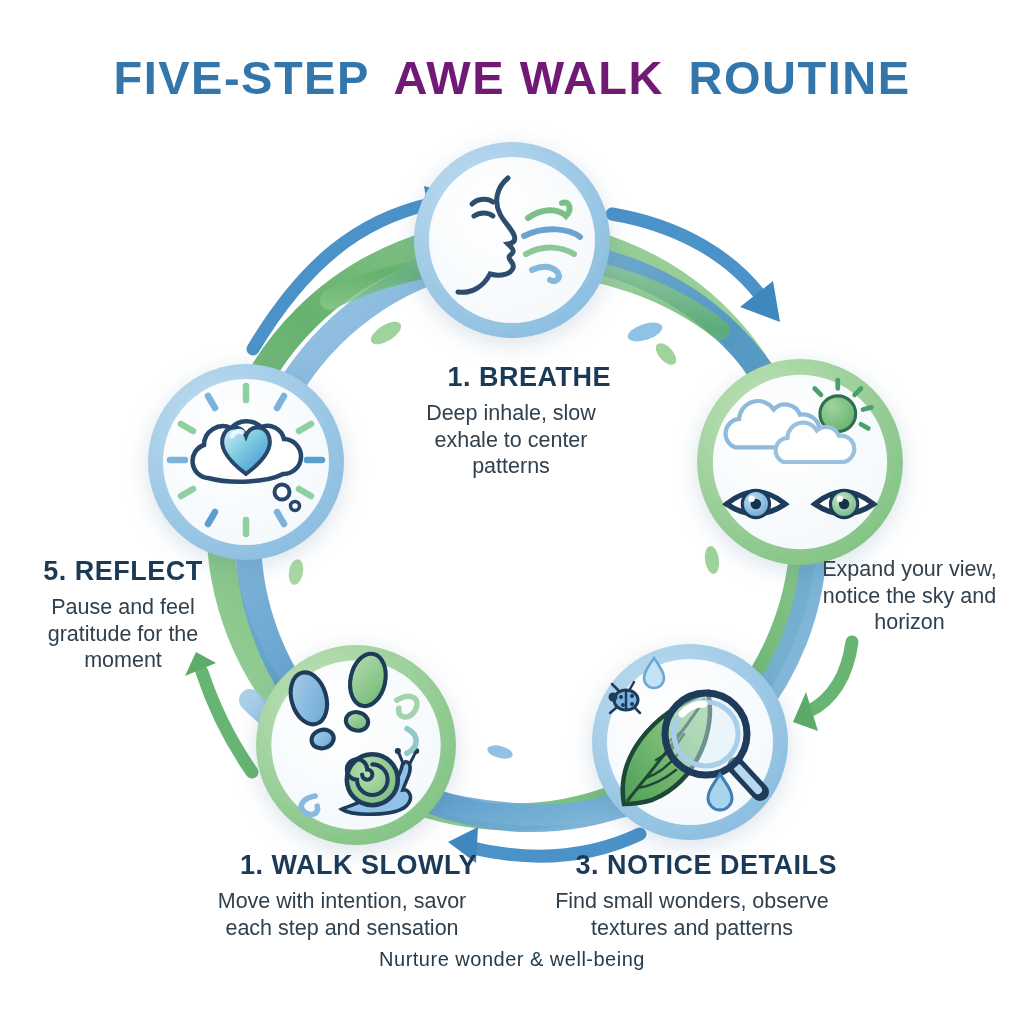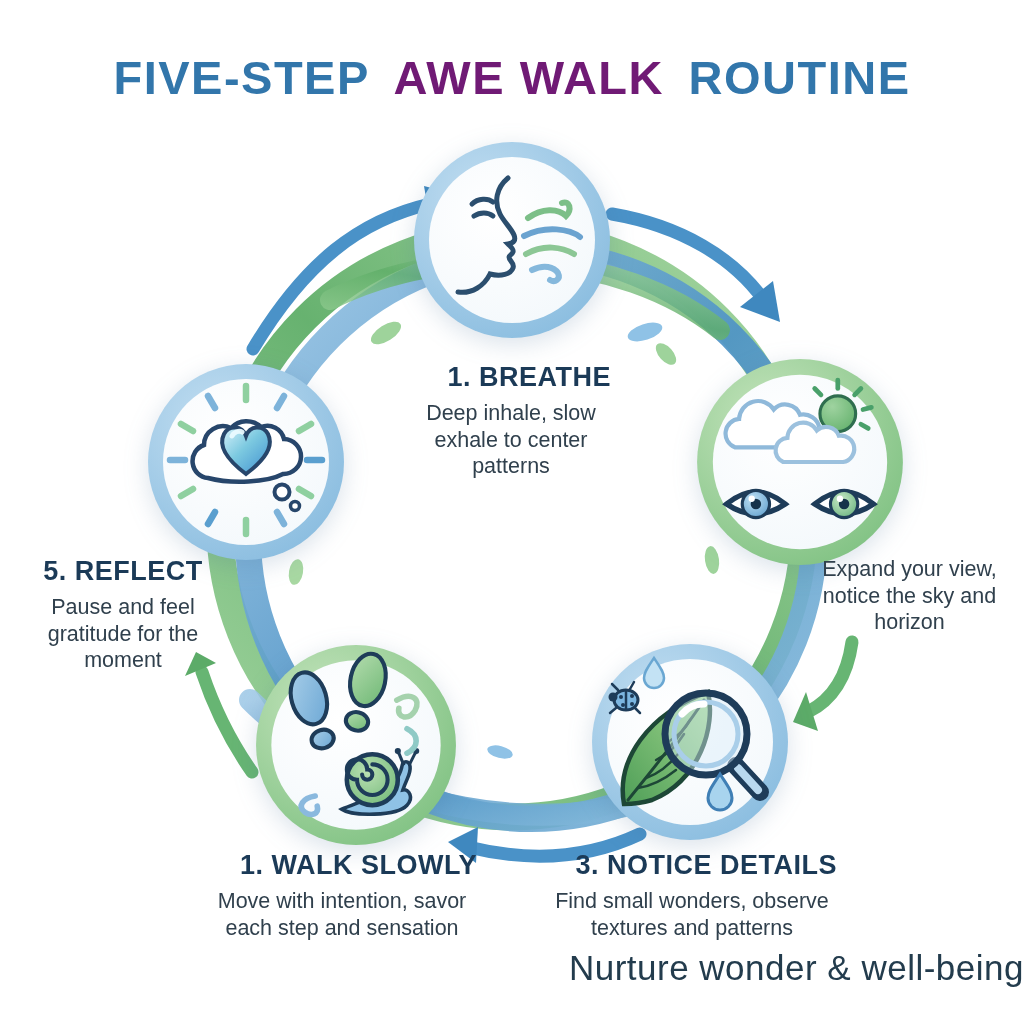--- a/index.html
+++ b/index.html
@@ -27,22 +27,22 @@
   .t2{left:807px;top:556px;width:205px;}
   .t3{left:547px;top:850px;width:290px;}
   .t4{left:207px;top:850px;width:270px;}
   .t5{left:47px;top:556px;width:152px;}
   .n1{left:412px;top:140px;}
   .n2{left:695px;top:357px;}
   .n3{left:590px;top:642px;}
   .n4{left:254px;top:643px;}
   .n5{left:146px;top:362px;}
   .tagline{
-    position:absolute;top:948px;left:0;width:1024px;text-align:right;
-    font-size:35px;color:#233c4d;z-index:4;letter-spacing:.5px;
+    position:absolute;top:948px;left:0;width:1024px;text-align:center;
+    font-size:20px;color:#233c4d;z-index:4;letter-spacing:.5px;
   }
 </style>
 </head>
 <body>
 
 <div class="title">
   <span class="t-blue">FIVE-STEP</span>
   <span class="t-green">AWE WALK</span>
   <span class="t-blue">ROUTINE</span>
 </div>

